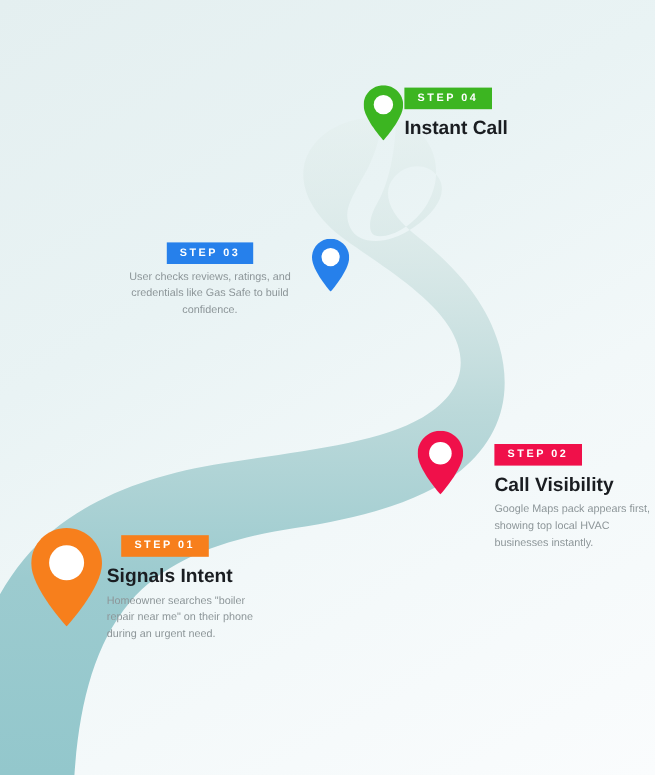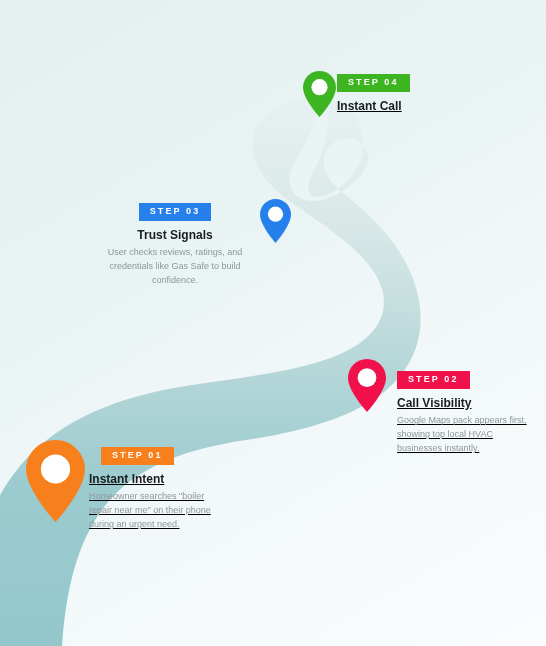--- a/index.html
+++ b/index.html
@@ -28,37 +28,37 @@
     top: 0;
     width: 546px;
     height: 646px;
   }
 
   
   .step {
     position: absolute;
     width: 200px;
   }
-  .step.align-left  { text-align: left; text-decoration: underline; }
+  .step.align-left  { text-align: left; }
   .step.align-right { text-align: center; }
 
   .step-badge {
     display: inline-block;
     padding: 4px 11px 5px 11px;
     font-size: 9px;
     font-weight: bold;
     letter-spacing: 2.1px;
     color: #ffffff;
     line-height: 1;
     white-space: nowrap;
   }
 
   .step-title {
     margin-top: 7px;
-    font-size: 12px;
+    font-size: 16px;
     font-weight: bold;
     color: #1a1d21;
     line-height: 1.2;
   }
 
   .step-desc {
     margin-top: 4px;
     font-size: 9px;
     color: #8d9699;
     line-height: 1.55;
@@ -124,41 +124,40 @@
   </div>
 
   <div class="pin" style="left:260px; top:199px;">
     <svg width="31" height="44" viewBox="0 0 31 44">
       <path d="M15.5 0 C6.9 0 0 6.9 0 15.5 C0 26.5 15.5 44 15.5 44 C15.5 44 31 26.5 31 15.5 C31 6.9 24.1 0 15.5 0 Z" fill="#2680eb"></path>
       <circle cx="15.5" cy="15.2" r="7.6" fill="#ffffff"></circle>
     </svg>
   </div>
   <div class="step align-right" style="left:105px; top:200px; width:140px;">
     <span class="step-badge" style="background:#2680eb;">STEP 03</span>
-    <div class="step-title">Trust Signals</div>
     <div class="step-desc">User checks reviews, ratings, and credentials like Gas Safe to build confidence.</div>
   </div>
 
   <div class="pin" style="left:348px; top:359px;">
     <svg width="38" height="53" viewBox="0 0 38 53">
       <path d="M19 0 C8.5 0 0 8.5 0 19 C0 32.2 19 53 19 53 C19 53 38 32.2 38 19 C38 8.5 29.5 0 19 0 Z" fill="#f0104a"></path>
       <circle cx="19" cy="18.7" r="9.4" fill="#ffffff"></circle>
     </svg>
   </div>
-  <div class="step align-left" style="left:397px; top:368px; width:132px;">
+  <div class="step align-left" style="left:412px; top:368px; width:132px;">
     <span class="step-badge" style="background:#f0104a;">STEP 02</span>
     <div class="step-title">Call Visibility</div>
     <div class="step-desc">Google Maps pack appears first, showing top local HVAC businesses instantly.</div>
   </div>
 
   <div class="pin" style="left:26px; top:440px;">
     <svg width="59" height="82" viewBox="0 0 59 82">
       <path d="M29.5 0 C13.2 0 0 13.2 0 29.5 C0 50 29.5 82 29.5 82 C29.5 82 59 50 59 29.5 C59 13.2 45.8 0 29.5 0 Z" fill="#f77f1c"></path>
       <circle cx="29.5" cy="29" r="14.6" fill="#ffffff"></circle>
     </svg>
   </div>
   <div class="step align-left" style="left:89px; top:444px; width:132px;">
     <span class="step-badge" style="background:#f77f1c;margin-left:12px;">STEP 01</span>
-    <div class="step-title">Instant Intent</div>
+    <div class="step-title">Signals Intent</div>
     <div class="step-desc">Homeowner searches "boiler repair near me" on their phone during an urgent need.</div>
   </div>
 
 </div>
 
 </body></html>

